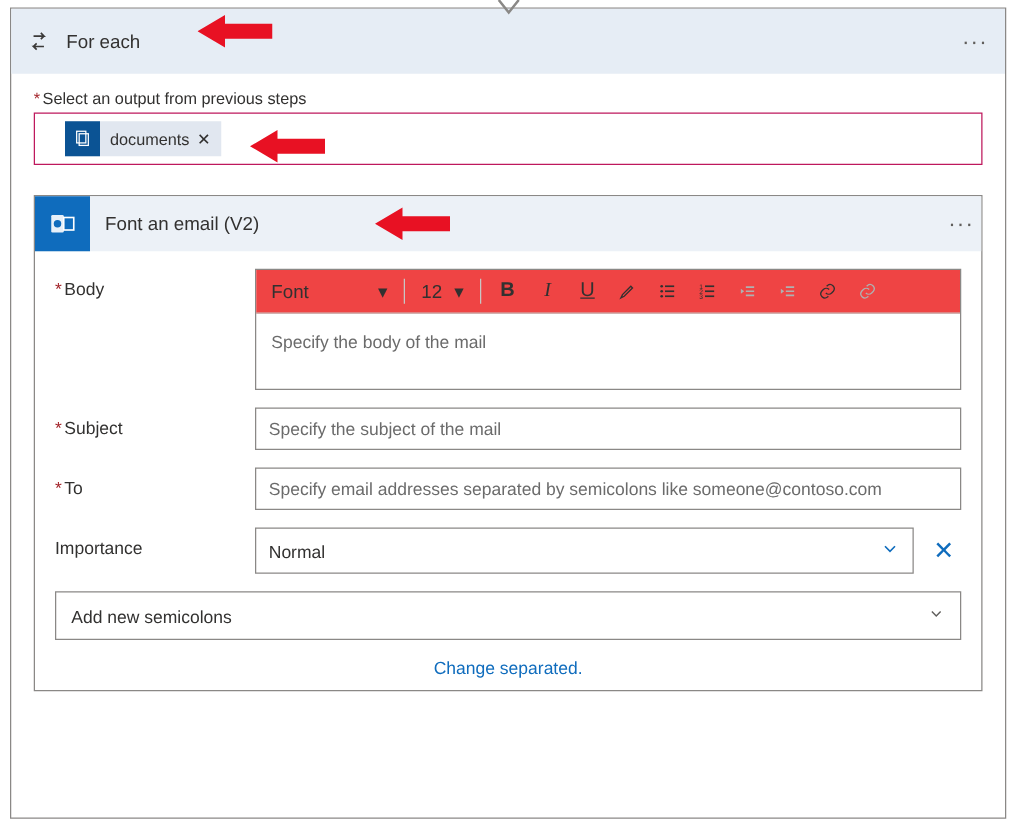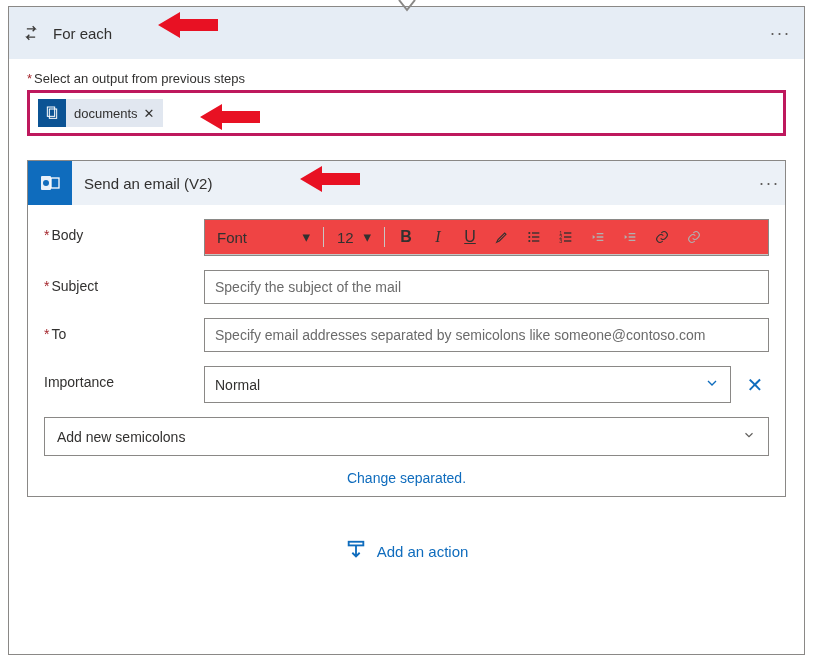--- a/index.html
+++ b/index.html
@@ -63,22 +63,22 @@
     .card-body {
       padding: 12px 18px 18px 18px;
     }
     .field-label {
       font-size: 13px;
       color: #323130;
       margin-bottom: 4px;
     }
     .req-star { color: #a4262c; margin-right: 2px; }
     .token-input-row {
-      border: 3px solid #be185d;
-      padding: 6px 8px;
+      border: 1px solid #be185d;
+      padding: 6px 24px;
       min-height: 40px;
       display: flex;
       align-items: center;
     }
     .token-pill {
       display: inline-flex;
       align-items: center;
       background: #e1e7f0;
       height: 28px;
       padding-right: 8px;
@@ -283,21 +283,21 @@
 
     <div class="inner-card">
       <div class="inner-header">
         <span class="icon-sq">
           <svg width="24" height="24" viewBox="0 0 24 24">
               <rect x="3" y="5" width="10" height="14" rx="1" fill="#fff" opacity="0.9"></rect>
               <rect x="13" y="7" width="8" height="10" fill="none" stroke="#fff" stroke-width="1.3"></rect>
               <circle cx="8" cy="12" r="3" fill="#0f6cbd"></circle>
             </svg>
         </span>
-        <span class="header-title">Send an email (V2)</span>
+        <span class="header-title">Font an email (V2)</span>
         <span class="header-menu">···</span>
       </div>
 
       <div class="inner-body">
 
         <div class="param-row">
           <div class="param-label"><span class="req-star">*</span><span>Body</span></div>
           <div class="param-control">
             <div class="rich-box">
               <div class="rich-toolbar">
@@ -353,20 +353,21 @@
                   <svg width="16" height="16" viewBox="0 0 24 24">
                       <path d="M10 14a5 5 0 0 0 7 0l2-2a5 5 0 0 0-7-7l-1 1M14 10a5 5 0 0 0-7 0l-2 2a5 5 0 0 0 7 7l1-1" fill="none" stroke="#323130" stroke-width="1.6"></path>
                     </svg>
                 </span>
                 <span class="tb-btn disabled">
                   <svg width="16" height="16" viewBox="0 0 24 24">
                       <path d="M10 14a5 5 0 0 0 7 0l2-2a5 5 0 0 0-7-7l-1 1M14 10a5 5 0 0 0-7 0l-2 2a5 5 0 0 0 7 7l1-1" fill="none" stroke="#b0b0b0" stroke-width="1.6"></path>
                     </svg>
                 </span>
               </div>
+              <div class="rich-body">Specify the body of the mail</div>
             </div>
           </div>
         </div>
 
         <div class="param-row">
           <div class="param-label"><span class="req-star">*</span><span>Subject</span></div>
           <div class="param-control">
             <input class="text-input" placeholder="Specify the subject of the mail" style="">
           </div>
         </div>
@@ -402,31 +403,20 @@
                 <path d="M6 9l6 6 6-6" fill="none" stroke="#605e5c" stroke-width="2"></path>
               </svg>
           </span>
         </div>
 
         <div class="link-line">Change separated.</div>
 
       </div>
     </div>
 
-    <div class="add-action">
-      <a>
-        <span>
-          <svg width="22" height="22" viewBox="0 0 24 24">
-              <rect x="4" y="3" width="16" height="4" fill="none" stroke="#0f6cbd" stroke-width="2"></rect>
-              <path d="M12 7v12M8 15l4 4 4-4" fill="none" stroke="#0f6cbd" stroke-width="2"></path>
-            </svg>
-        </span>
-        <span>Add an action</span>
-      </a>
-    </div>
 
   </div>
 </div>
 
 <svg class="red-arrow" style="top:8px;left:158px;" width="60" height="34" viewBox="0 0 60 34">
     <polygon points="0,17 22,4 22,11 60,11 60,23 22,23 22,30" fill="#e81123"></polygon>
   </svg>
 <svg class="red-arrow" style="top:100px;left:200px;" width="60" height="34" viewBox="0 0 60 34">
     <polygon points="0,17 22,4 22,11 60,11 60,23 22,23 22,30" fill="#e81123"></polygon>
   </svg>

